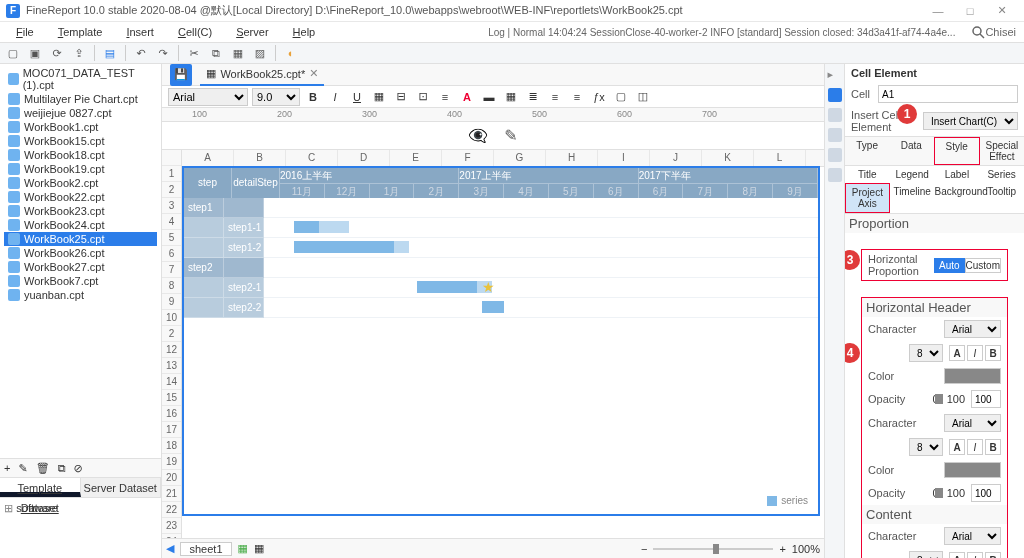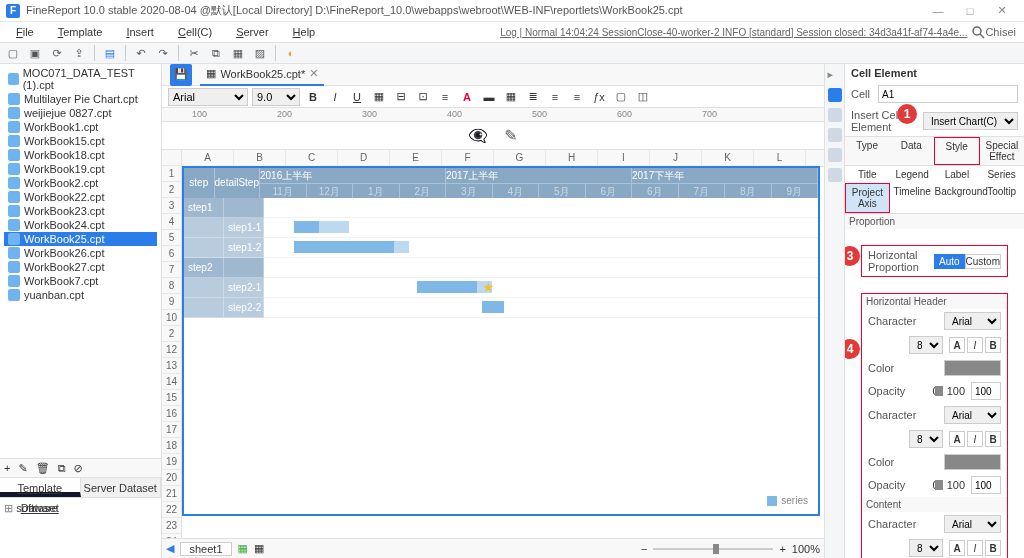--- a/index.html
+++ b/index.html
@@ -5,21 +5,21 @@
 * { box-sizing: border-box; margin: 0; padding: 0; font-family: "Segoe UI", Arial, sans-serif; }
 body { width: 1024px; height: 558px; background: #fff; font-size: 11px; color: #333; overflow: hidden; }
 .titlebar { height: 22px; background: #fff; display: flex; align-items: center; padding: 0 6px; border-bottom: 1px solid #e8e8e8; }
 .titlebar .appicon { width: 14px; height: 14px; background: #2b7de9; border-radius: 2px; margin-right: 6px; display: flex; align-items: center; justify-content: center; color: #fff; font-weight: bold; font-size: 10px; }
 .titlebar .title { flex: 1; color: #555; }
 .titlebar .winbtn { width: 32px; text-align: center; color: #888; cursor: pointer; }
 .menubar { height: 20px; display: flex; align-items: center; padding: 0 4px; }
 .menubar .menuitem { padding: 0 12px; cursor: pointer; text-decoration: underline; text-decoration-color: transparent; }
 .menubar .menuitem:first-letter { text-decoration: underline; }
 .menubar .spacer { flex: 1; }
-.menubar .log { color: #666; font-size: 10px; margin-right: 4px; white-space: nowrap; text-decoration: underline; }
+.menubar .log { color: #666; font-size: 10px; margin-right: 16px; white-space: nowrap; }
 .menubar .user { color: #666; margin-right: 4px; }
 .toolbar { height: 22px; background: #f4f6f8; border-top: 1px solid #e0e0e0; border-bottom: 1px solid #e0e0e0; display: flex; align-items: center; padding: 0 4px; gap: 4px; }
 .toolbar .tbtn { width: 18px; height: 18px; display: flex; align-items: center; justify-content: center; color: #555; cursor: pointer; }
 .toolbar .divider { width: 1px; height: 16px; background: #ccc; margin: 0 2px; }
 .body { display: flex; height: calc(558px - 22px - 20px - 22px); }
 .left { width: 162px; border-right: 1px solid #e0e0e0; display: flex; flex-direction: column; }
 .filelist { flex: 1; overflow: auto; background: #fff; padding: 2px 4px; }
 .fileitem { display: flex; align-items: center; padding: 1px 4px; gap: 4px; cursor: pointer; }
 .fileitem.selected { background: #2b7de9; color: #fff; }
 .fileicon { width: 12px; height: 12px; background: #6fb3f0; border-radius: 2px; }
@@ -41,21 +41,21 @@
 .toolbar2 .ticon { font-size: 16px; color: #555; cursor: pointer; }
 .grid { flex: 1; display: flex; overflow: hidden; }
 .rowheads { width: 20px; background: #f8f8f8; border-right: 1px solid #e0e0e0; }
 .rowheads div { height: 16px; text-align: center; line-height: 16px; border-bottom: 1px solid #e8e8e8; font-size: 10px; color: #666; }
 .gridbody { flex: 1; position: relative; overflow: hidden; }
 .colheads { display: flex; background: #f8f8f8; border-bottom: 1px solid #e0e0e0; }
 .colheads div { width: 52px; text-align: center; height: 16px; line-height: 16px; border-right: 1px solid #e8e8e8; font-size: 10px; color: #666; }
 .chartcell { position: absolute; top: 16px; left: 0; right: 4px; height: 350px; border: 2px solid #2b7de9; background: #fff; }
 .gantt { width: 100%; height: 100%; position: relative; }
 .ghead { display: flex; height: 30px; background: #88a8c4; color: #fff; font-size: 10px; }
-.ghead .lh { width: 76px; display: flex; }
+.ghead .lh { width: 96px; display: flex; }
 .ghead .lh div { flex: 1; text-align: center; line-height: 30px; border-right: 1px solid rgba(255,255,255,0.3); }
 .ghead .rh { flex: 1; display: flex; flex-direction: column; }
 .ghead .rh .years { flex: 1; display: flex; }
 .ghead .rh .years div { flex: 1; text-align: left; border-right: 1px solid rgba(255,255,255,0.3); border-bottom: 1px solid rgba(255,255,255,0.3); line-height: 15px; }
 .ghead .rh .months { flex: 1; display: flex; }
 .ghead .rh .months div { flex: 1; text-align: center; border-right: 1px solid rgba(255,255,255,0.3); line-height: 15px; color: #cfd8e3; }
 .grow { display: flex; height: 20px; }
 .grow .gl { width: 80px; display: flex; background: #9fb8cf; }
 .grow .gl div { flex: 1; border-right: 1px solid rgba(255,255,255,0.3); border-bottom: 1px solid rgba(255,255,255,0.3); line-height: 20px; text-align: left; padding-left: 4px; color: #fff; font-size: 10px; }
 .grow.sub .gl { background: #b8ccdd; }
@@ -77,21 +77,21 @@
 .rrow { display: flex; align-items: center; padding: 3px 6px; gap: 6px; }
 .rrow .lbl { width: 70px; color: #555; }
 .rrow input[type=text], .rrow select { flex: 1; height: 18px; border: 1px solid #ccc; font-size: 10px; padding: 0 3px; }
 .tabsline { display: flex; border-top: 1px solid #e0e0e0; border-bottom: 1px solid #e0e0e0; background: #f8f8f8; }
 .tabsline div { flex: 1; text-align: center; padding: 3px 0; font-size: 10px; cursor: pointer; }
 .tabsline div.activebox { border: 1px solid #e03; }
 .tabsline2 { display: flex; flex-wrap: wrap; border-bottom: 1px solid #e0e0e0; }
 .tabsline2 div { width: 25%; text-align: center; padding: 3px 0; font-size: 10px; cursor: pointer; }
 .tabsline2 div.active { background: #d0e4f7; border: 1px solid #e03; }
 .section { border: 1px solid #e03; margin: 16px; }
-.sechead { background: #f8f8f8; padding: 2px 4px; font-size: 10px; color: #555; }
+.sechead { background: #f8f8f8; padding: 2px 4px; font-size: 13px; color: #555; }
 .btngrp { display: flex; flex: 1; }
 .btngrp div { flex: 1; text-align: center; border: 1px solid #ccc; padding: 1px 0; font-size: 10px; cursor: pointer; }
 .btngrp div.active { background: #2b7de9; color: #fff; border-color: #2b7de9; }
 .numcircle { position: absolute; width: 20px; height: 20px; background: #e03a3a; color: #fff; border-radius: 50%; display: flex; align-items: center; justify-content: center; font-weight: bold; font-size: 12px; z-index: 100; }
 .slider { flex: 1; display: flex; align-items: center; gap: 4px; }
 .slider .track { flex: 1; height: 2px; background: #ccc; position: relative; }
 .slider .thumb { position: absolute; right: 0; top: -4px; width: 8px; height: 10px; background: #888; }
 .sbtngrp { display: flex; gap: 2px; }
 .sbtn { width: 16px; height: 16px; border: 1px solid #ccc; display: flex; align-items: center; justify-content: center; font-size: 10px; cursor: pointer; }
 .colorbar { flex: 1; height: 16px; background: #888; border: 1px solid #ccc; }

